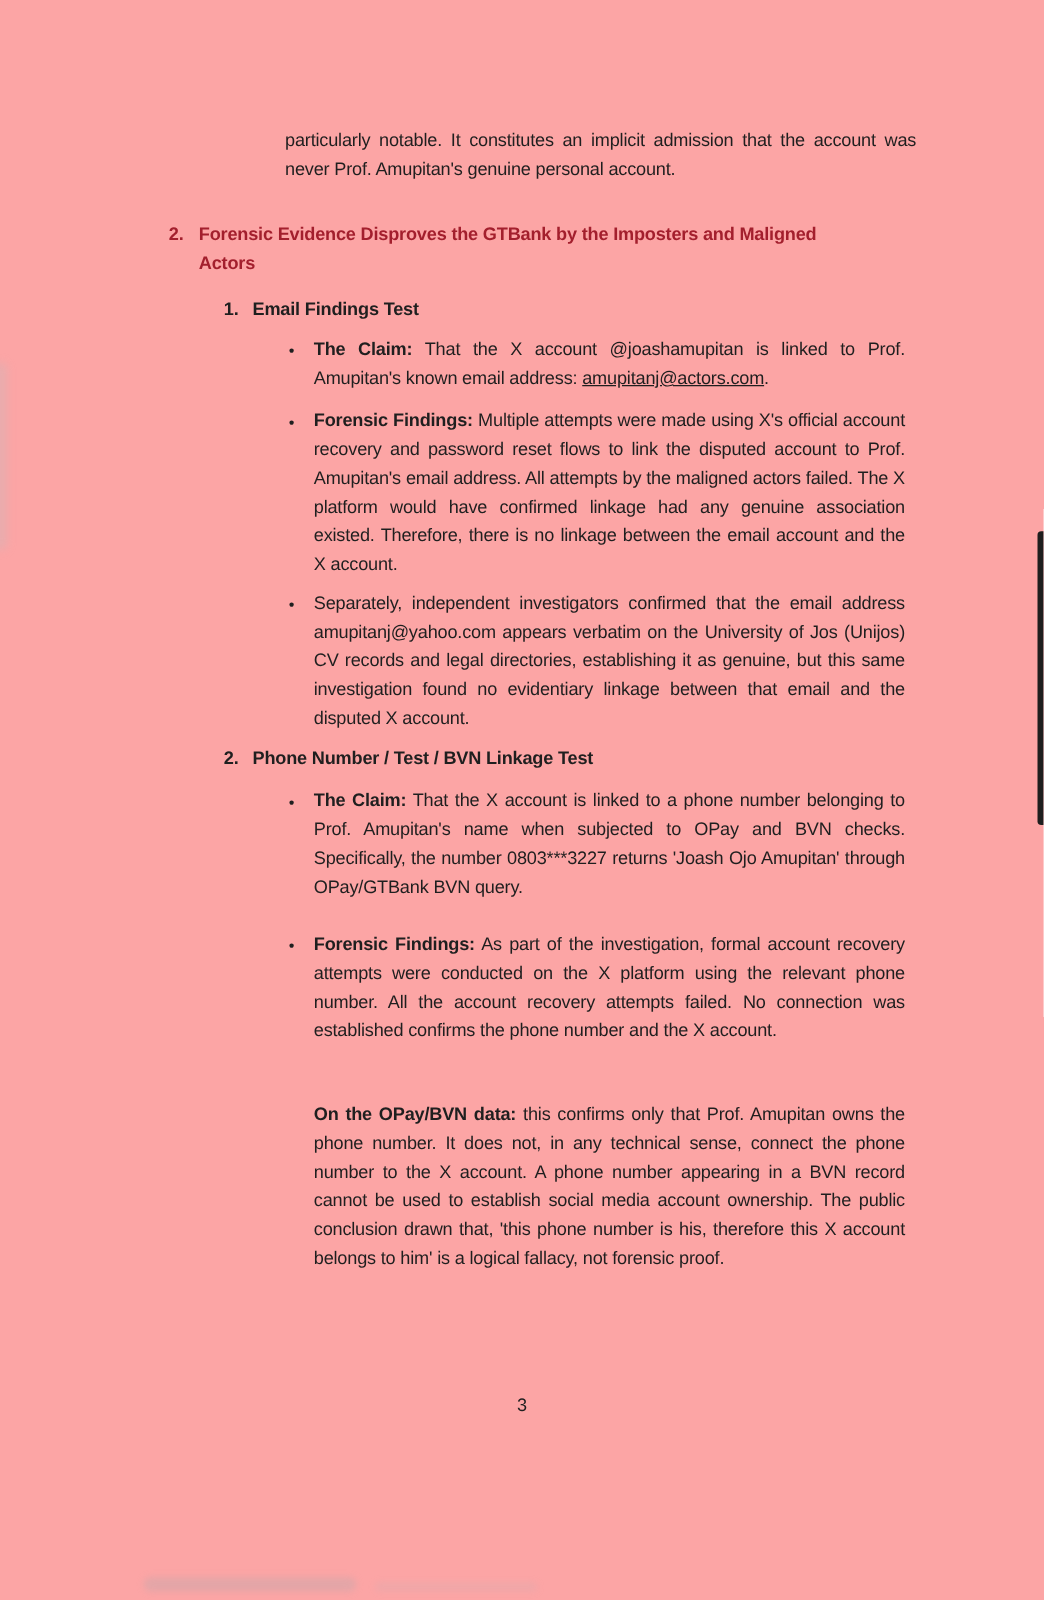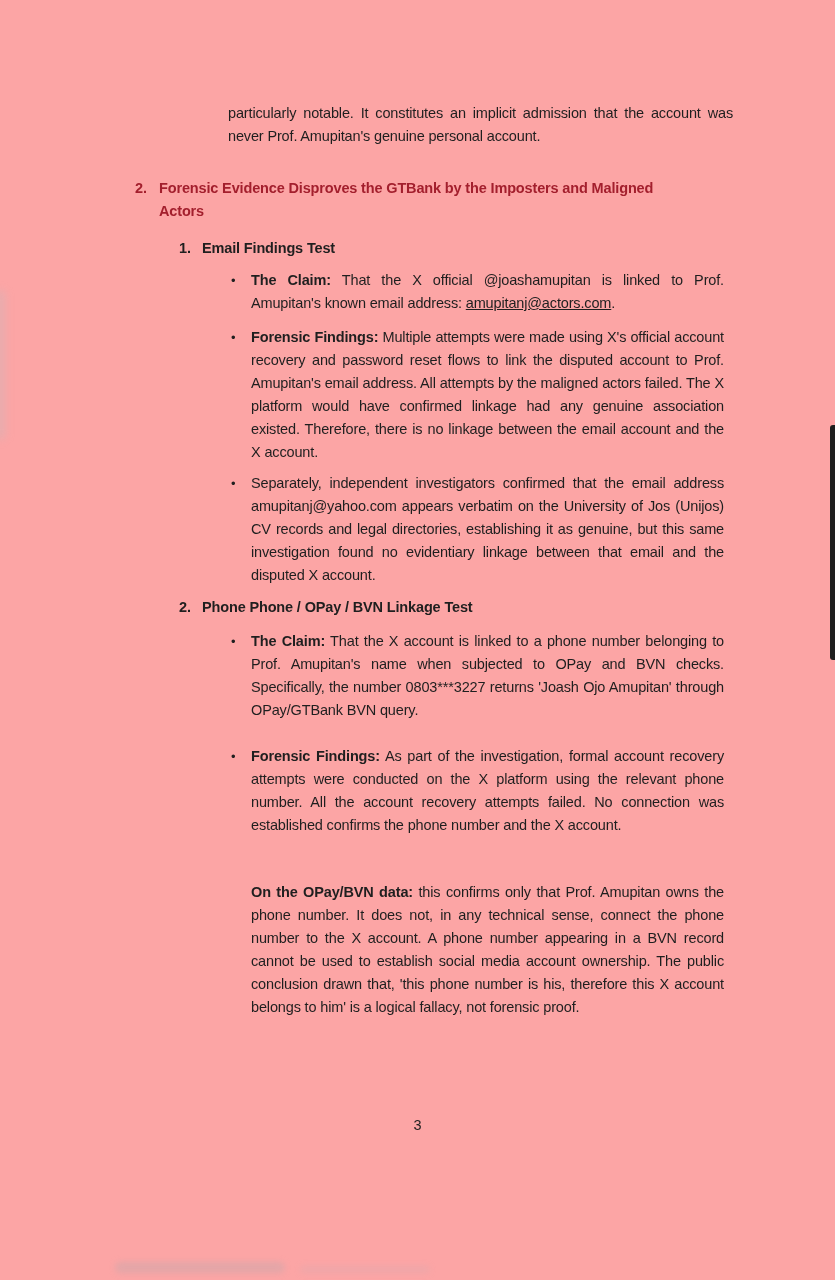--- a/index.html
+++ b/index.html
@@ -88,36 +88,36 @@
     <span class="txt">Forensic Evidence Disproves the GTBank by the Imposters and Maligned Actors</span>
   </div>
 
   <div class="block sub-heading" style="top:237px; left:179px; width:420px;">
     <span class="num">1.</span>
     <span class="txt">Email Findings Test</span>
   </div>
 
   <div class="block bullet" style="top:269px; left:231px; width:493px;">
     <span class="dot">•</span>
-    <p class="btxt"><b class="b">The Claim:</b><span> That the X official @joashamupitan is linked to Prof. Amupitan's known email address: </span><span class="u">amupitanj@actors.com</span><span>.</span></p>
+    <p class="btxt"><b class="b">The Claim:</b><span> That the X account @joashamupitan is linked to Prof. Amupitan's known email address: </span><span class="u">amupitanj@actors.com</span><span>.</span></p>
   </div>
 
   <div class="block bullet" style="top:326px; left:231px; width:493px;">
     <span class="dot">•</span>
     <p class="btxt"><b class="b">Forensic Findings:</b><span> Multiple attempts were made using X's official account recovery and password reset flows to link the disputed account to Prof. Amupitan's email address. All attempts by the maligned actors failed. The X platform would have confirmed linkage had any genuine association existed. Therefore, there is no linkage between the email account and the X account.</span></p>
   </div>
 
   <div class="block bullet" style="top:472px; left:231px; width:493px;">
     <span class="dot">•</span>
     <p class="btxt">Separately, independent investigators confirmed that the email address amupitanj@yahoo.com appears verbatim on the University of Jos (Unijos) CV records and legal directories, establishing it as genuine, but this same investigation found no evidentiary linkage between that email and the disputed X account.</p>
   </div>
 
   <div class="block sub-heading" style="top:596px; left:179px; width:480px;">
     <span class="num">2.</span>
-    <span class="txt">Phone Phone / OPay / BVN Linkage Test</span>
+    <span class="txt">Phone Number / Test / BVN Linkage Test</span>
   </div>
 
   <div class="block bullet" style="top:630px; left:231px; width:493px;">
     <span class="dot">•</span>
     <p class="btxt"><b class="b">The Claim:</b><span> That the X account is linked to a phone number belonging to Prof. Amupitan's name when subjected to OPay and BVN checks. Specifically, the number 0803***3227 returns 'Joash Ojo Amupitan' through OPay/GTBank BVN query.</span></p>
   </div>
 
   <div class="block bullet" style="top:745px; left:231px; width:493px;">
     <span class="dot">•</span>
     <p class="btxt"><b class="b">Forensic Findings:</b><span> As part of the investigation, formal account recovery attempts were conducted on the X platform using the relevant phone number. All the account recovery attempts failed. No connection was established confirms the phone number and the X account.</span></p>

